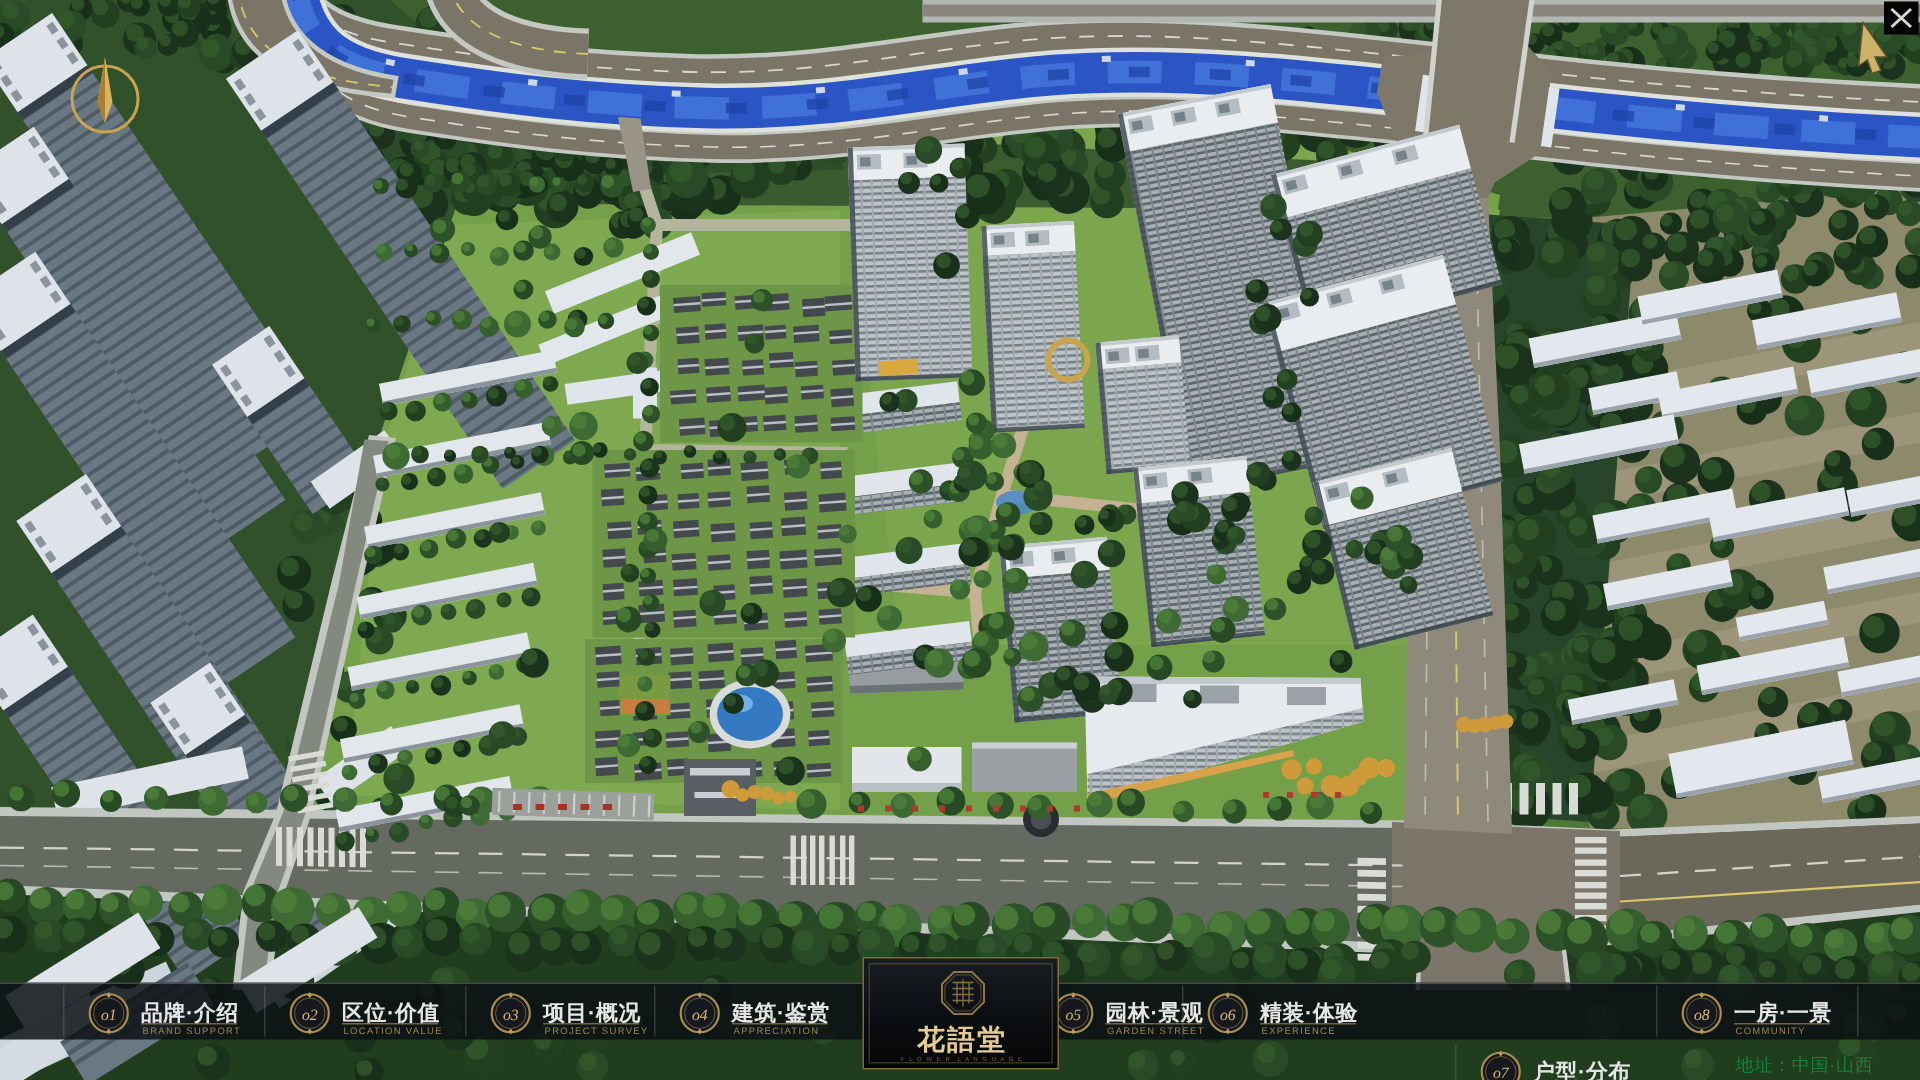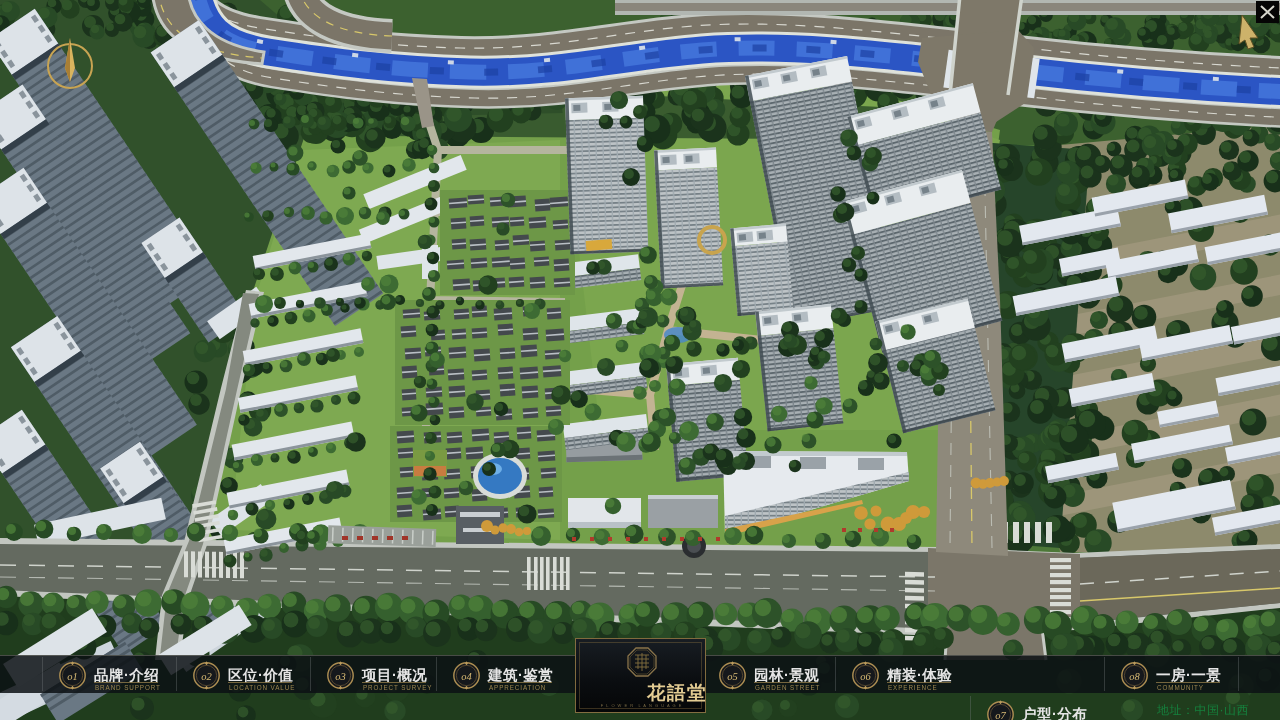--- a/index.html
+++ b/index.html
@@ -3563,34 +3563,34 @@
 <circle cx="20" cy="20" r="17.5" fill="#15181c" stroke="#ab8d52" stroke-width="2"></circle>
 <circle cx="20" cy="20" r="14" fill="none" stroke="#74603a" stroke-width="0.9"></circle>
 <path d="M20,0.5 L22,3.5 L20,6 L18,3.5 Z M20,34 L22,36.5 L20,39.5 L18,36.5 Z" fill="#bb9c5e"></path>
 <text x="20" y="26" font-family="Liberation Serif,serif" font-style="italic" font-size="14.5" fill="#d8ba74" text-anchor="middle">o4</text>
 </svg>
 <div class="cn">建筑·鉴赏</div>
 <div class="uln" style="width:64px;"></div>
 <div class="en">APPRECIATION</div>
 </div>
 
-<div class="item" style="left:702px;width:134px;">
+<div class="item" style="left:685px;width:134px;">
 <div class="sep" style="left:0;"></div>
 <svg class="badge" viewBox="0 0 40 40">
 <circle cx="20" cy="20" r="17.5" fill="#15181c" stroke="#ab8d52" stroke-width="2"></circle>
 <circle cx="20" cy="20" r="14" fill="none" stroke="#74603a" stroke-width="0.9"></circle>
 <path d="M20,0.5 L22,3.5 L20,6 L18,3.5 Z M20,34 L22,36.5 L20,39.5 L18,36.5 Z" fill="#bb9c5e"></path>
 <text x="20" y="26" font-family="Liberation Serif,serif" font-style="italic" font-size="14.5" fill="#d8ba74" text-anchor="middle">o5</text>
 </svg>
 <div class="cn">园林·景观</div>
 <div class="uln" style="width:64px;"></div>
 <div class="en">GARDEN STREET</div>
 </div>
 
-<div class="item" style="left:835px;width:134px;">
+<div class="item" style="left:788px;width:134px;">
 <div class="sep" style="left:0;"></div>
 <svg class="badge" viewBox="0 0 40 40">
 <circle cx="20" cy="20" r="17.5" fill="#15181c" stroke="#ab8d52" stroke-width="2"></circle>
 <circle cx="20" cy="20" r="14" fill="none" stroke="#74603a" stroke-width="0.9"></circle>
 <path d="M20,0.5 L22,3.5 L20,6 L18,3.5 Z M20,34 L22,36.5 L20,39.5 L18,36.5 Z" fill="#bb9c5e"></path>
 <text x="20" y="26" font-family="Liberation Serif,serif" font-style="italic" font-size="14.5" fill="#d8ba74" text-anchor="middle">o6</text>
 </svg>
 <div class="cn">精装·体验</div>
 <div class="uln" style="width:64px;"></div>
 <div class="en">EXPERIENCE</div>
@@ -3625,16 +3625,16 @@
 
 <div class="logo">
     <div class="inner"></div>
 <svg style="position:absolute;left:51px;top:8px;" width="30" height="30" viewBox="0 0 30 30">
 <polygon points="9,1 21,1 29,9 29,21 21,29 9,29 1,21 1,9" fill="none" stroke="#8a744a" stroke-width="1.3"></polygon>
 <polygon points="10,3 20,3 27,10 27,20 20,27 10,27 3,20 3,10" fill="none" stroke="#5e5030" stroke-width="0.7"></polygon>
 <g stroke="#83703f" stroke-width="0.9">
         <path d="M8,8 H22 M8,12 H22 M8,16 H22 M8,20 H22 M11,8 V22 M15,6 V24 M19,8 V22"></path>
       </g>
 </svg>
-<div style="position:absolute;left:0;top:41px;width:131px;text-align:right;font-family:'Liberation Serif',serif;font-size:18.5px;font-weight:bold;color:#e3cc93;letter-spacing:1.5px;">花語堂</div>
+<div style="position:absolute;left:0;top:41px;width:131px;text-align:center;font-family:'Liberation Serif',serif;font-size:18.5px;font-weight:bold;color:#e3cc93;letter-spacing:1.5px;">花語堂</div>
 <div style="position:absolute;left:0;top:64px;width:131px;text-align:center;font-size:4px;color:#7a6a45;letter-spacing:1px;">F L O W E R&nbsp;&nbsp;L A N G U A G E</div>
 </div>
 
 <div class="addr">地址：中国·山西</div>
 </body></html>

